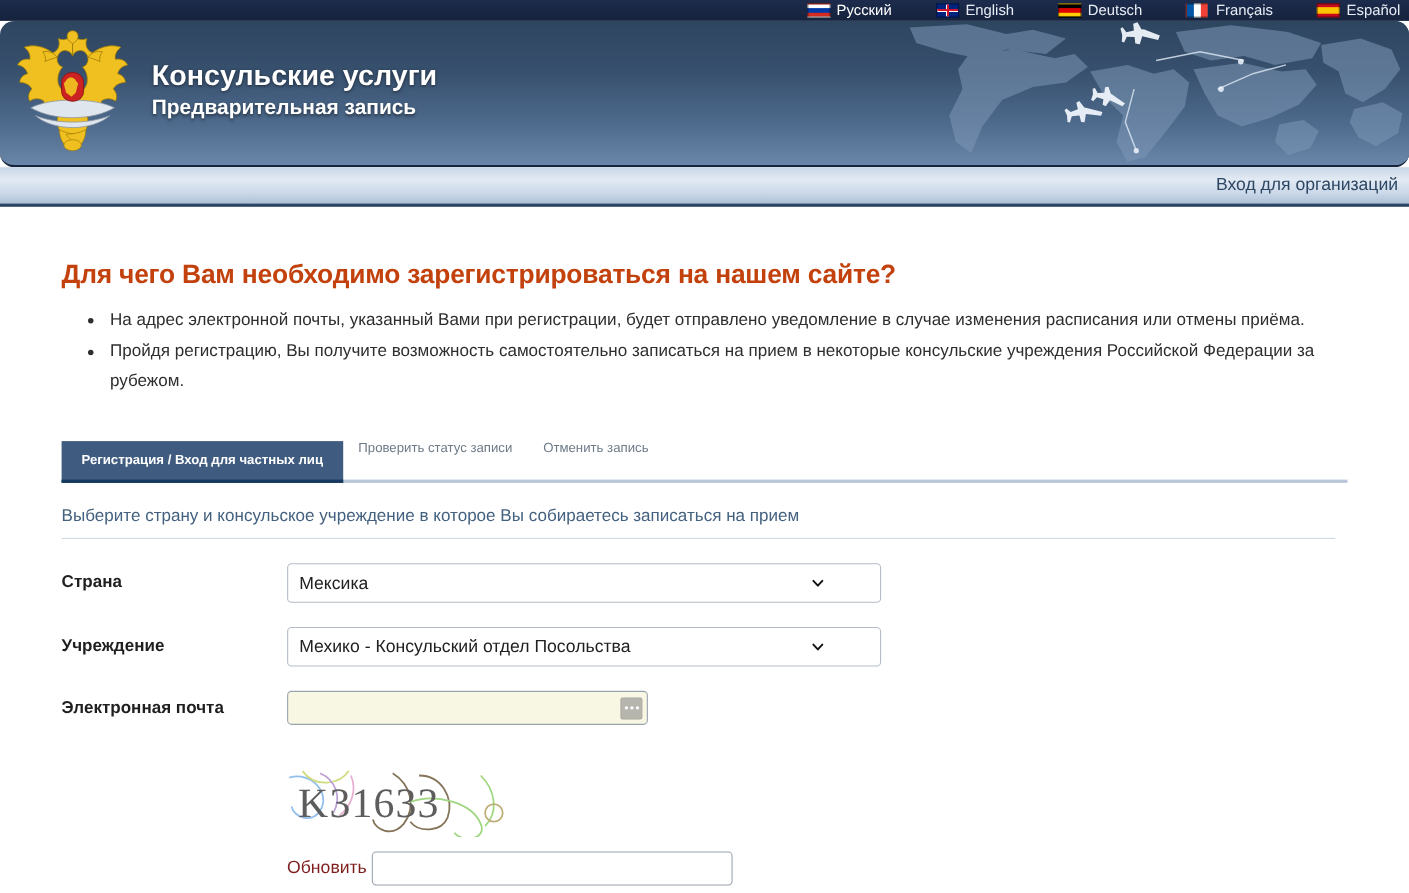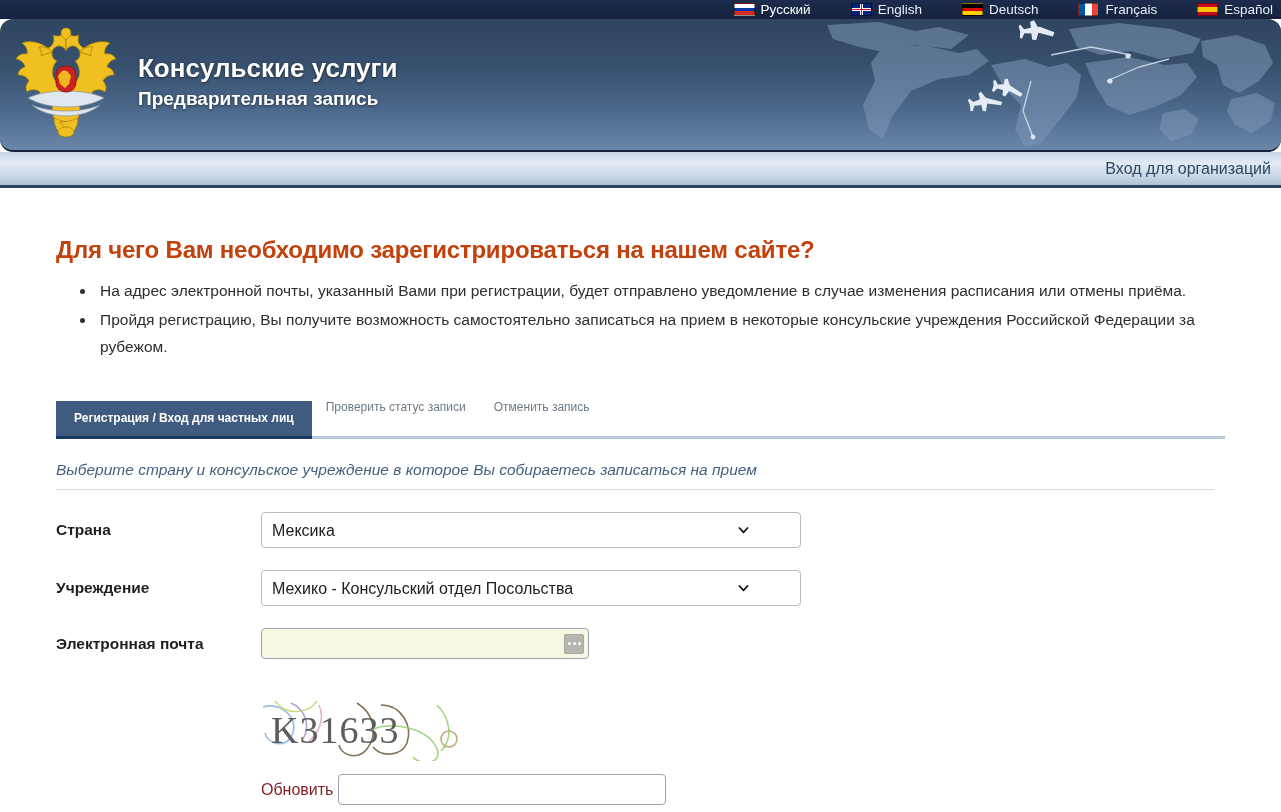--- a/index.html
+++ b/index.html
@@ -199,21 +199,20 @@
   }
   .tab:not(.active) { padding-bottom: 22px; }
 
   
   .form-hint {
     color: #44617f;
     font-size: 15.5px;
     padding: 22px 0 10px 0;
     border-bottom: 1px solid #cfd9e3;
     max-width: 1158px;
-    font-style: italic;
   }
   .form-row {
     display: flex;
     align-items: center;
     margin-top: 22px;
   }
   .form-label {
     width: 205px;
     flex: 0 0 auto;
     font-size: 15.5px;

